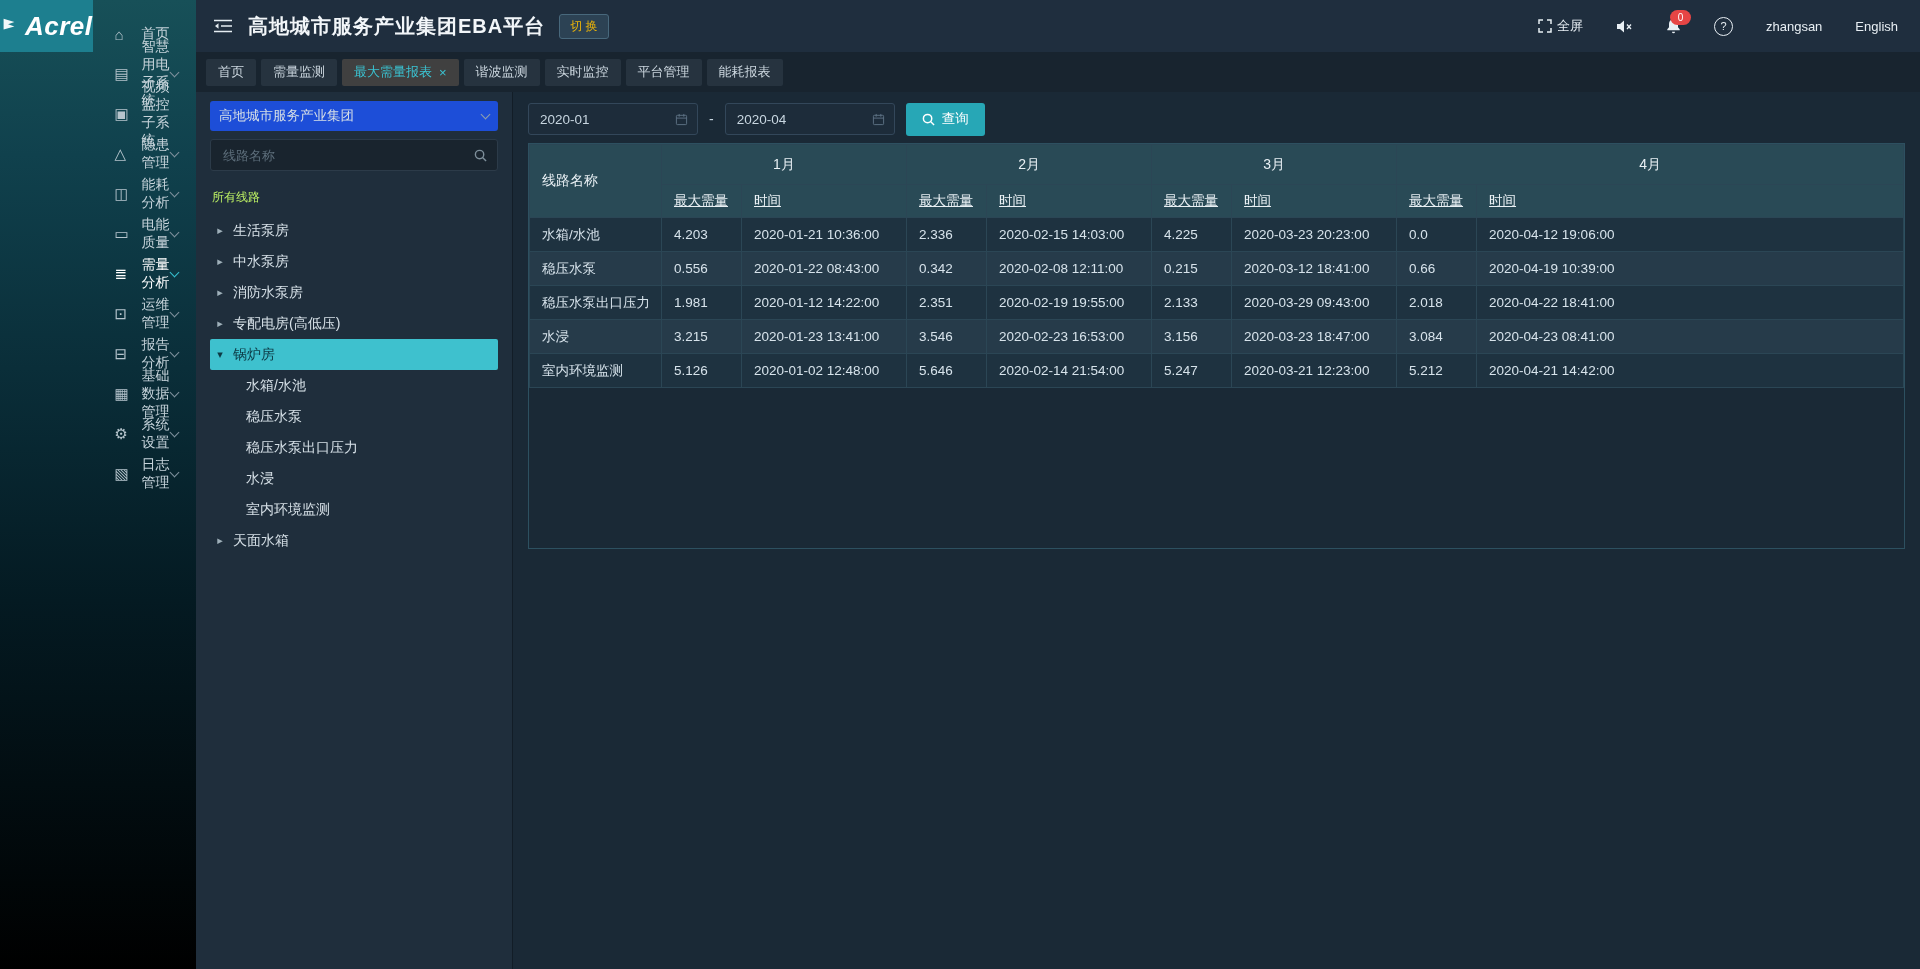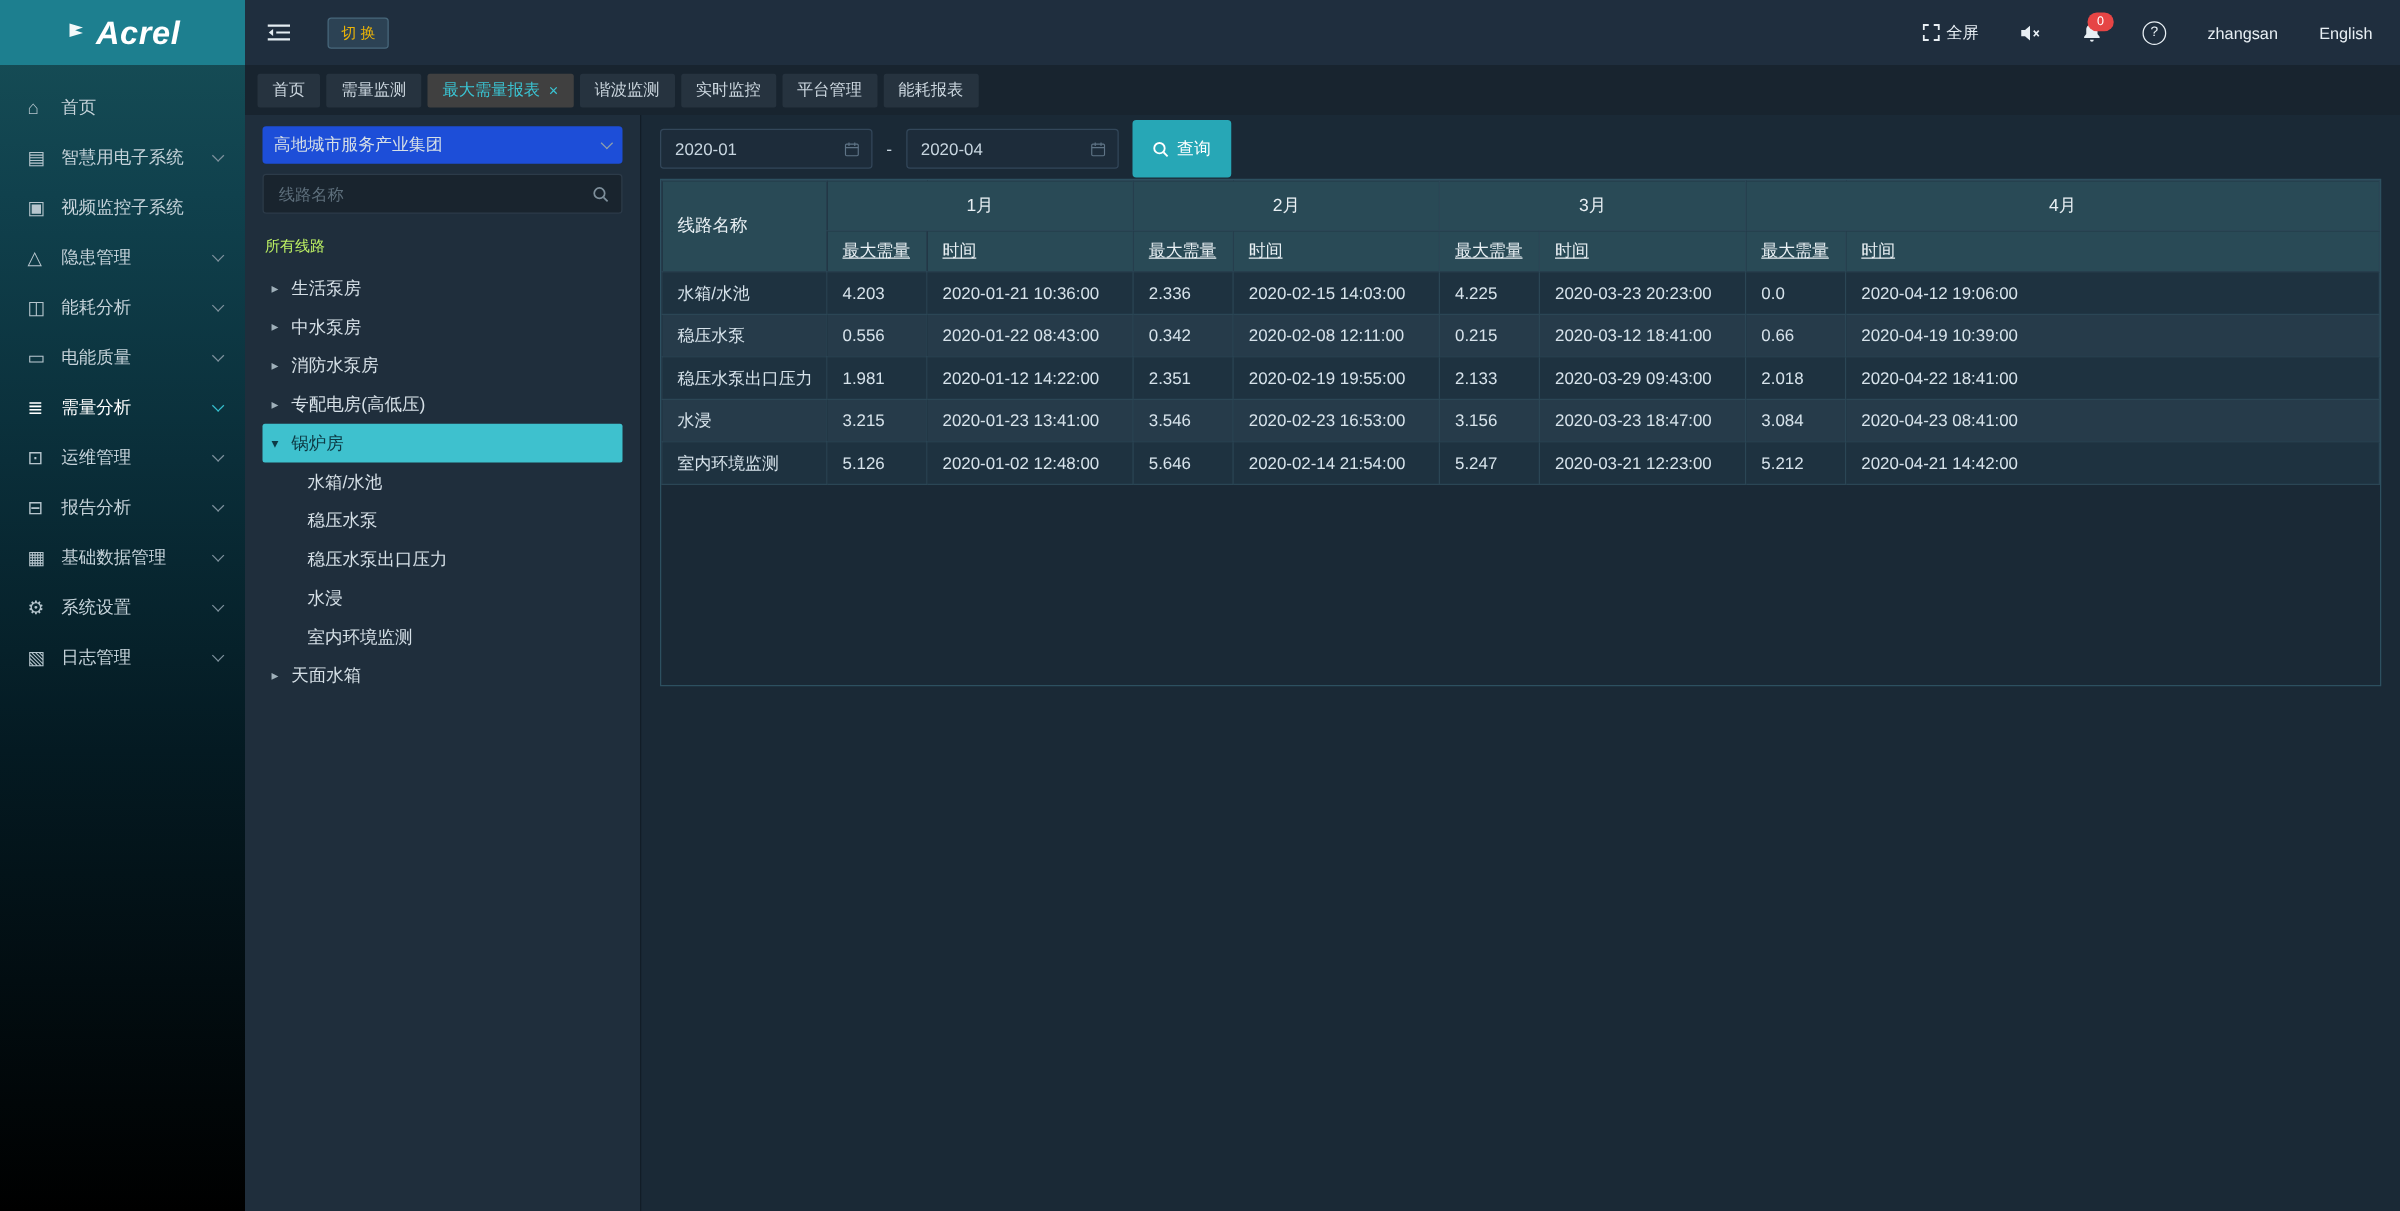--- a/index.html
+++ b/index.html
@@ -1,21 +1,21 @@
 <!DOCTYPE html>
 <html><head>
 <meta charset="utf-8">
 <style>
   html,body{margin:0;padding:0;}
   body{width:1920px;height:969px;overflow:hidden;background:#10181f;color:#dde6ed;
        font-family:"Liberation Sans","DejaVu Sans",sans-serif;font-size:14px;}
   .app{display:flex;width:100%;height:100%;}
 
   
-  .sidebar{width:196px;flex:0 0 196px;display:flex;flex-direction:column;
+  .sidebar{width:196px;flex:0 0 196px;display:flex;flex-direction:row;
     background:linear-gradient(180deg,#175058 0%,#10414d 16%,#0a2e39 38%,#041a22 62%,#000 100%);}
   .logo{height:52px;background:#1d7f8f;display:flex;align-items:center;justify-content:center;
         gap:7px;color:#fff;}
   .logo-text{font-size:26px;font-weight:bold;font-style:italic;letter-spacing:.5px;}
   .menu{padding-top:14px;}
   .menu-item{height:40px;display:flex;align-items:center;padding:0 18px 0 22px;
              color:#c6d3da;cursor:pointer;}
   .mi-icon{width:27px;font-size:15px;color:#b6c5cd;}
   .mi-label{flex:1;font-size:14px;}
   .chev{width:6px;height:6px;border-right:1.5px solid #7f929e;border-bottom:1.5px solid #7f929e;
@@ -72,21 +72,21 @@
   .tree-node.selected .tree-arrow{color:#0d3a45;}
   .tree-children .tree-node{padding-left:36px;}
 
   .main-panel{flex:1;padding:9px 15px;min-width:0;}
   .query-bar{display:flex;align-items:center;gap:11px;height:30px;margin:3px 0 9px;}
   .date-input{width:150px;height:30px;background:#1d2c3a;border:1px solid #33475a;border-radius:3px;
               display:flex;align-items:center;padding:0 9px;color:#5f7486;}
   .date-input input{flex:1;background:transparent;border:none;outline:none;color:#c8d6e0;
                     font-size:13.5px;font-family:inherit;width:100px;}
   .date-sep{color:#c8d6e0;}
-  .query-btn{height:46px;background:#27a7b6;color:#fff;border:none;border-radius:3px;
+  .query-btn{height:33px;background:#27a7b6;color:#fff;border:none;border-radius:3px;
              display:inline-flex;align-items:center;gap:7px;padding:0 16px;font-size:13.5px;
              cursor:pointer;font-family:inherit;}
 
   .table-wrap{border:1px solid #2d5060;height:404px;overflow:hidden;}
   table{width:100%;border-collapse:collapse;table-layout:fixed;}
   th,td{border:1px solid #2b4655;font-weight:normal;white-space:nowrap;overflow:hidden;}
   thead th{background:#294a56;color:#e9f0f4;}
   .month-row th{height:37px;text-align:center;font-size:14px;}
   th.line-col{text-align:left;padding-left:12px;}
   .sub-row th{height:30px;text-align:left;padding-left:12px;font-size:13.5px;text-decoration:underline;}
@@ -170,20 +170,21 @@
 
   <div class="right-col">
 
     <header class="topbar">
       <span class="toggle-icon">
         <svg width="18" height="14" viewBox="0 0 18 14" stroke="currentColor" stroke-width="1.7" fill="none">
             <path d="M0 1.5h18M7 7h11M0 12.5h18"></path>
             <path d="M4.5 4.2 1 7l3.5 2.8z" fill="currentColor" stroke="none"></path>
           </svg>
       </span>
+      <h1 class="page-title">高地城市服务产业集团EBA平台</h1>
       <button class="switch-btn">切 换</button>
 
       <div class="topbar-right">
         <span class="hr-item">
           <svg width="14" height="14" viewBox="0 0 14 14" fill="none" stroke="currentColor" stroke-width="1.5">
               <path d="M5 1H1v4M9 1h4v4M13 9v4H9M5 13H1V9"></path>
             </svg>
           <span>全屏</span>
         </span>
         <span class="hr-item">

